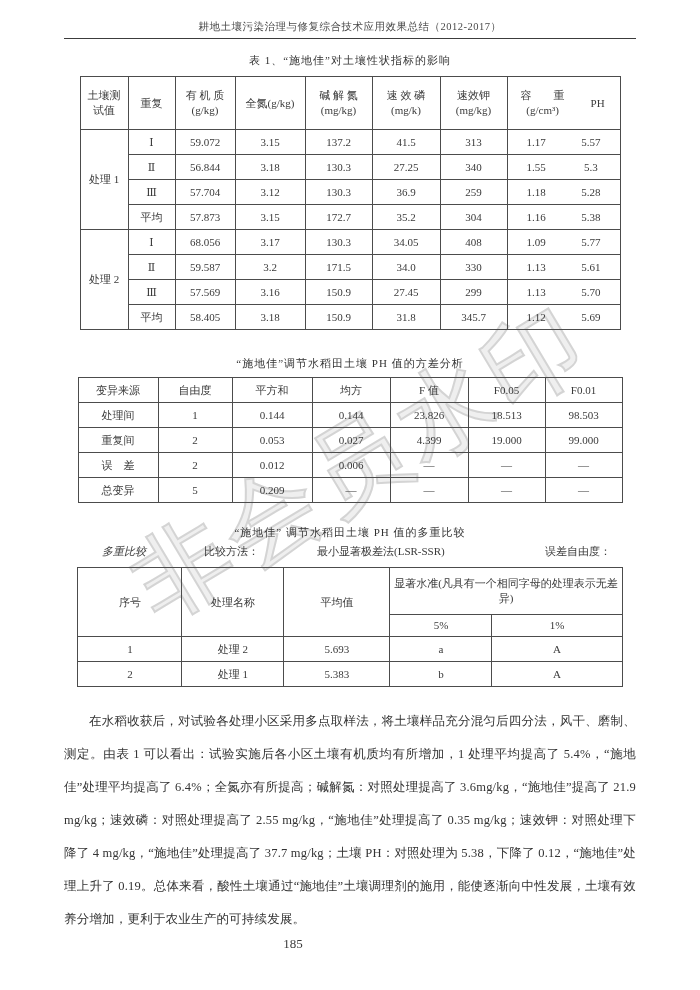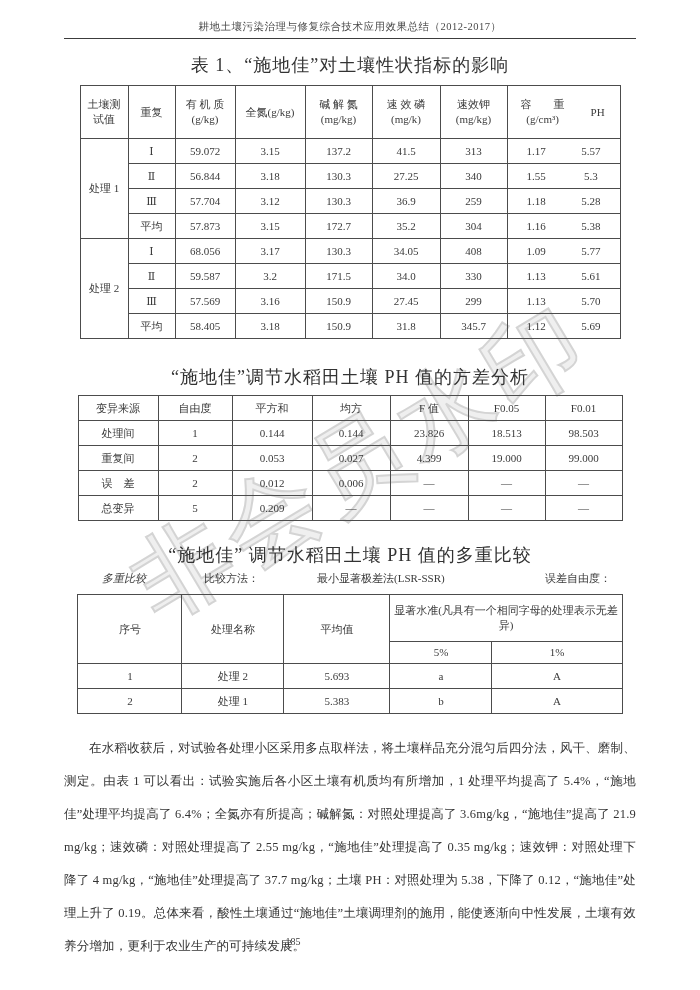--- a/index.html
+++ b/index.html
@@ -13,21 +13,21 @@
     font-size:96px; line-height:96px; letter-spacing:6px; white-space:nowrap;
     transform:rotate(-31deg); transform-origin:0 50%;
     color:#efefef; -webkit-text-stroke:2px #d4d4d4;
     pointer-events:none; user-select:none;
   }
   .page { position:relative; z-index:1; padding:20px 64px 0 64px; }
   .doc-header {
     text-align:center; font-size:10.5px; letter-spacing:0.5px; color:#4a4a4a; line-height:14px;
   }
   .header-rule { border:none; border-top:1.5px solid #3c3c3c; margin:4px 0 0 0; }
-  .tbl-title { text-align:center; font-size:18px; letter-spacing:1px; color:#333; }
+  .tbl-title { text-align:center; font-size:11px; letter-spacing:1px; color:#333; }
   .t1-title { margin:14px 0 8px 0; }
   .t2-title { margin:26px 0 6px 0; }
   .t3-title { margin:22px 0 4px 0; }
 
   table { border-collapse:collapse; margin:0 auto; table-layout:fixed; background:transparent; }
   td {
     border:1px solid #4c4c4c; text-align:center; vertical-align:middle;
     font-size:11px; color:#3a3a3a; padding:0 1px; line-height:15px;
   }
   .t1 { width:540px; }
@@ -55,21 +55,21 @@
   .t3-meta .m2 { margin-left:58px; }
   .t3-meta .m3 { margin-left:58px; }
   .t3-meta .m4 { margin-left:auto; margin-right:11px; }
 
   .para {
     margin-top:18px; font-size:12.5px; line-height:33px; text-align:justify;
     text-indent:2em; color:#333; letter-spacing:0.2px;
   }
   .pageno {
     position:absolute; left:0; top:936px; width:586px; text-align:center;
-    font-size:10px; color:#3a3a3a; z-index:1;
+    font-size:13px; color:#3a3a3a; z-index:1;
   }
 </style>
 </head>
 <body>
 
 <div class="watermark">非会员水印</div>
 
 <div class="page">
 
   <div class="doc-header">耕地土壤污染治理与修复综合技术应用效果总结（2012-2017）</div>

